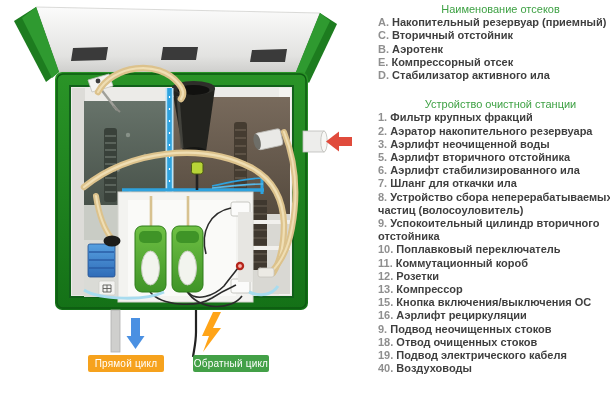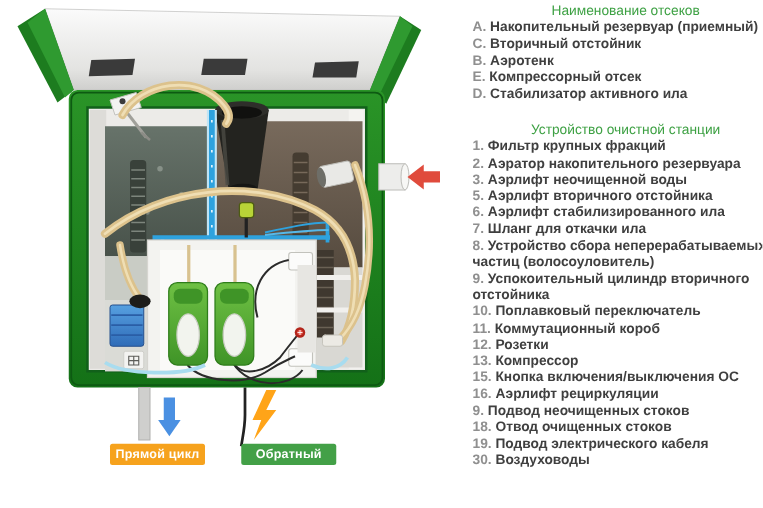--- a/index.html
+++ b/index.html
@@ -4,21 +4,21 @@
 <style>
   html,body{margin:0;padding:0;background:#ffffff;}
   .canvas{
     position:relative;width:610px;height:406px;background:#ffffff;overflow:hidden;
     font-family:"Liberation Sans","DejaVu Sans",sans-serif;
   }
   .diagram-wrap{position:absolute;left:0;top:0;width:360px;height:406px;}
   
   .badge{
     position:absolute;height:17px;line-height:17px;width:76px;text-align:center;
-    color:#ffffff;font-size:10px;font-weight:700;border-radius:2px;letter-spacing:.2px;
+    color:#ffffff;font-size:10px;font-weight:400;border-radius:2px;letter-spacing:.2px;
   }
   .badge-direct{left:88px;top:355px;background:#f6a21d;}
   .badge-reverse{left:193px;top:355px;background:#43a047;}
   
   .legend{position:absolute;left:378px;top:3px;width:245px;}
   .legend-title{
     color:#3ea144;font-size:11px;line-height:13.2px;text-align:center;font-weight:400;
   }
   .legend-title.t2{margin-top:16px;}
   .legend-item{font-size:11px;line-height:13.2px;color:#3f3f3f;font-weight:bold;}
@@ -247,16 +247,16 @@
     <div class="legend-item"><span class="num">9.</span> <span>Успокоительный цилиндр вторичного отстойника</span></div>
     <div class="legend-item"><span class="num">10.</span> <span>Поплавковый переключатель</span></div>
     <div class="legend-item"><span class="num">11.</span> <span>Коммутационный короб</span></div>
     <div class="legend-item"><span class="num">12.</span> <span>Розетки</span></div>
     <div class="legend-item"><span class="num">13.</span> <span>Компрессор</span></div>
     <div class="legend-item"><span class="num">15.</span> <span>Кнопка включения/выключения ОС</span></div>
     <div class="legend-item"><span class="num">16.</span> <span>Аэрлифт рециркуляции</span></div>
     <div class="legend-item"><span class="num">9.</span> <span>Подвод неочищенных стоков</span></div>
     <div class="legend-item"><span class="num">18.</span> <span>Отвод очищенных стоков</span></div>
     <div class="legend-item"><span class="num">19.</span> <span>Подвод электрического кабеля</span></div>
-    <div class="legend-item"><span class="num">30.</span> <span>Воздуховоды</span></div>
+    <div class="legend-item"><span class="num">40.</span> <span>Воздуховоды</span></div>
   </div>
 
 </div>
 
 </body></html>

